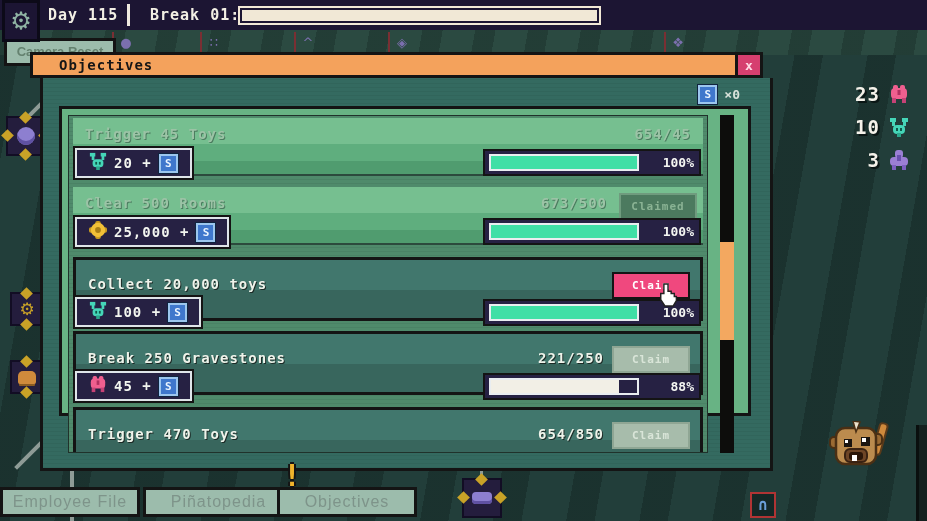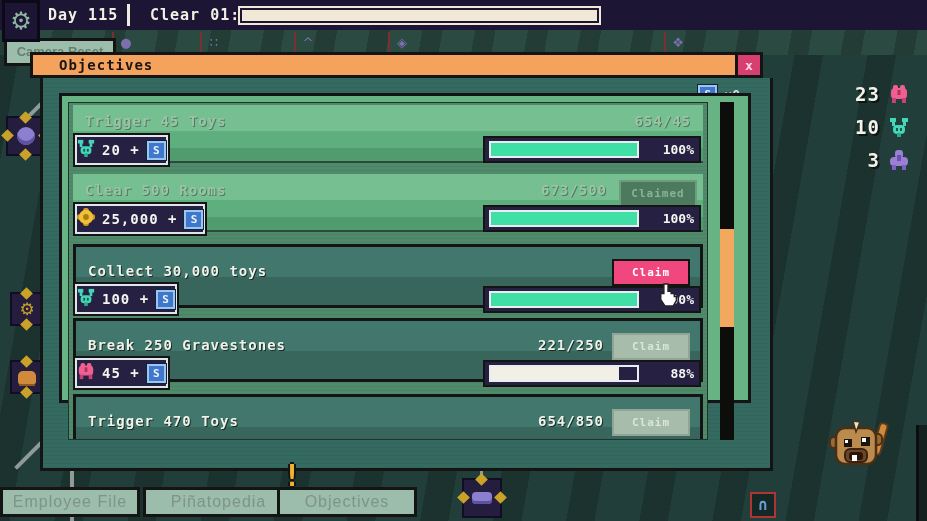--- a/index.html
+++ b/index.html
@@ -56,21 +56,21 @@
   .panel-title { color:#161616; font-size:14px; font-weight:bold; letter-spacing:1px; padding-left:26px; flex:1; }
   .panel-close { width:25px; height:100%; background:#d63f6f; border-left:3px solid #141414;
     color:#ffd9e4; font-size:13px; font-weight:bold; display:flex; align-items:center; justify-content:center; cursor:pointer; }
   .panel-body { position:absolute; left:40px; top:78px; width:733px; height:393px; background:#346a60; z-index:9;
     border:3px solid #141414; border-top:none;
     background-image:repeating-linear-gradient(0deg, rgba(0,0,0,.05) 0 1px, rgba(0,0,0,0) 1px 4px); }
   .stamp-wrap { position:absolute; right:30px; top:7px; display:flex; align-items:center; gap:7px; }
   .sticket { display:inline-flex; width:19px; height:19px; background:#3f77cc; border:2px solid #9cc6ee; outline:1px solid #10243f;
     color:#eaf4ff; font-size:11px; font-weight:bold; align-items:center; justify-content:center; }
   .stamp-count { color:#d8e2da; font-size:13px; font-weight:bold; }
-  .scroll-frame { position:absolute; left:16px; top:15px; width:692px; height:310px; background:#68b384; border:3px solid #141414; }
+  .scroll-frame { position:absolute; left:16px; top:28px; width:692px; height:310px; background:#68b384; border:3px solid #141414; }
   .viewport { position:absolute; left:6px; top:6px; width:640px; height:338px; background:#4f8a6b; overflow:hidden;
     border:1px solid #20322b;
     background-image:repeating-linear-gradient(0deg, rgba(0,0,0,.06) 0 1px, rgba(0,0,0,0) 1px 4px); }
   .sb-track { position:absolute; right:14px; top:6px; width:14px; height:338px; background:#0d0d0c; }
   .sb-thumb { position:absolute; left:0; top:127px; width:14px; height:98px; background:#f3a860; cursor:pointer; }
   
   .obj-row { position:absolute; left:4px; width:630px; }
   .obj-card { position:relative; width:100%; }
   .row-complete .obj-card { height:56px;
     background:linear-gradient(#76bf90 0 46%, #5fae7e 46% 76%, #509c6f 76%); box-shadow:0 2px 0 #2c4a3d; }
@@ -81,21 +81,21 @@
   .row-dark .obj-title, .row-dark .obj-progress-text { color:#eef3ea; text-shadow:1px 1px 0 #1c2a26; top:16px; }
   .obj-progress-text { position:absolute; font-size:14px; font-weight:bold; letter-spacing:1px; }
   .claim-btn { position:absolute; font-family:"DejaVu Sans Mono", monospace; font-size:11px; font-weight:bold; letter-spacing:1px;
     width:78px; height:27px; cursor:pointer; }
   .row-complete .claim-btn { top:6px; right:6px; }
   .row-dark .claim-btn { top:12px; right:10px; }
   .btn-claimed { background:#4c7a5f; border:2px solid #6f9b7e; color:#8ab394; }
   .btn-active { background:#f0487e; border:2px solid #141414; color:#ffffff; }
   .btn-dim { background:#a7bcab; border:2px solid #8fa694; color:#d9e5d8; }
   .reward { position:absolute; left:2px; height:30px; background:#262143; border:2px solid #dfe5e9; outline:2px solid #141414;
-    display:flex; align-items:center; gap:7px; padding:0 0; }
+    display:flex; align-items:center; gap:7px; padding:0 12px; }
   .row-complete .reward { top:30px; } .row-dark .reward { top:40px; }
   .reward-amt { color:#f2f5ef; font-size:14px; font-weight:bold; letter-spacing:1px; }
   .pwidget { position:absolute; right:2px; width:218px; height:27px; background:#262143; border:2px solid #141414;
     display:flex; align-items:center; padding:3px 5px 3px 4px; }
   .row-complete .pwidget { top:31px; } .row-dark .pwidget { top:42px; }
   .pill { width:150px; height:17px; border:2px solid #e9edf0; background:#262143; }
   .pfill { height:100%; background:#40dfa6; }
   .pfill.white { background:#f2efe6; }
   .ptext { flex:1; text-align:right; color:#f4f6f2; font-size:13px; font-weight:bold; }
   
@@ -213,21 +213,21 @@
       <span class="dia r"></span>
     <span class="kart"></span>
   </div>
   <div class="magnet-tile">∩</div>
   <div class="right-edge"></div>
 
   <div class="topbar">
     <span class="day-label">Day 115</span>
     <span class="top-divider"></span>
     <span class="time-wrap">
-      <span>Clear</span><span>01:39</span>
+      <span>Break</span><span>01:39</span>
     </span>
     <span class="top-progress">
         <span class="fill" style="display:block; width:100%"></span>
       </span>
   </div>
   <div class="gear-tile">
     <span class="gear-glyph">⚙</span>
   </div>
 
   <div class="cur-row" style="top:83px">
@@ -309,21 +309,21 @@
           <div class="pwidget">
             <span class="pill">
                 <span class="pfill" style="display: block; width: 100%;"></span>
               </span>
             <span class="ptext">100%</span>
           </div>
         </div>
 
         <div class="obj-row row-dark" style="top:141px">
           <div class="obj-card">
-            <span class="obj-title">Collect 30,000 toys</span>
+            <span class="obj-title">Collect 20,000 toys</span>
             <button class="claim-btn btn-active">Claim</button>
           </div>
           <div class="reward">
             <span><svg width="18" height="18" viewBox="0 0 20 20">
                   <use href="#icon-toy-teal"></use>
                 </svg></span>
             <span class="reward-amt">100 +</span>
             <span class="sticket">S</span>
           </div>
           <div class="pwidget">

